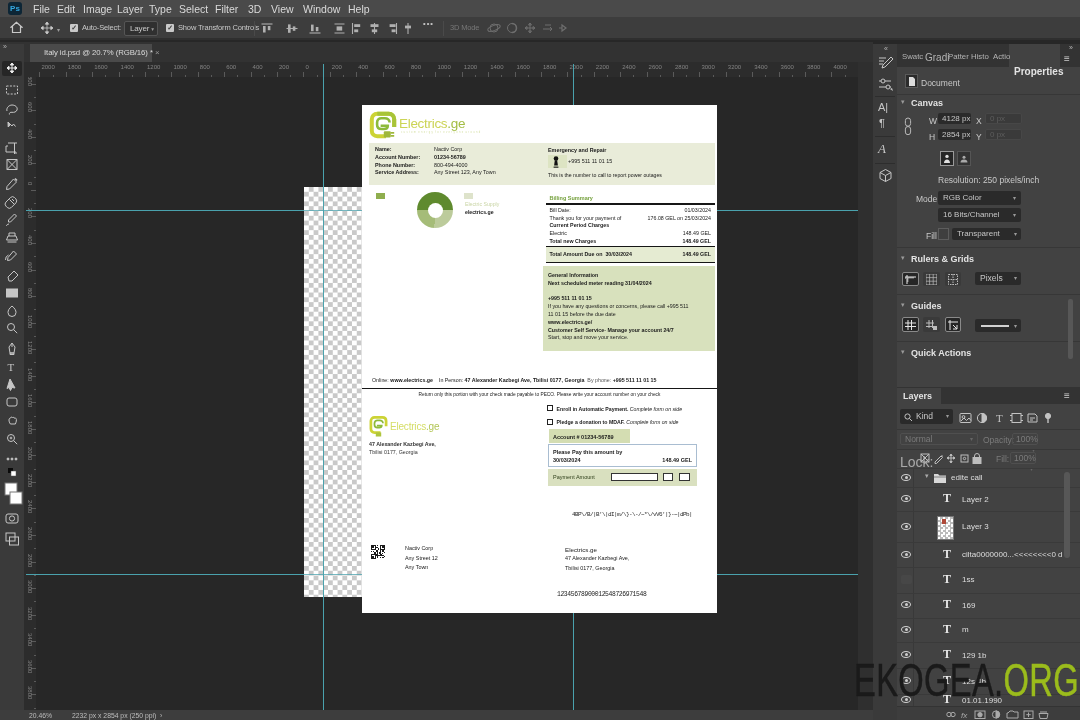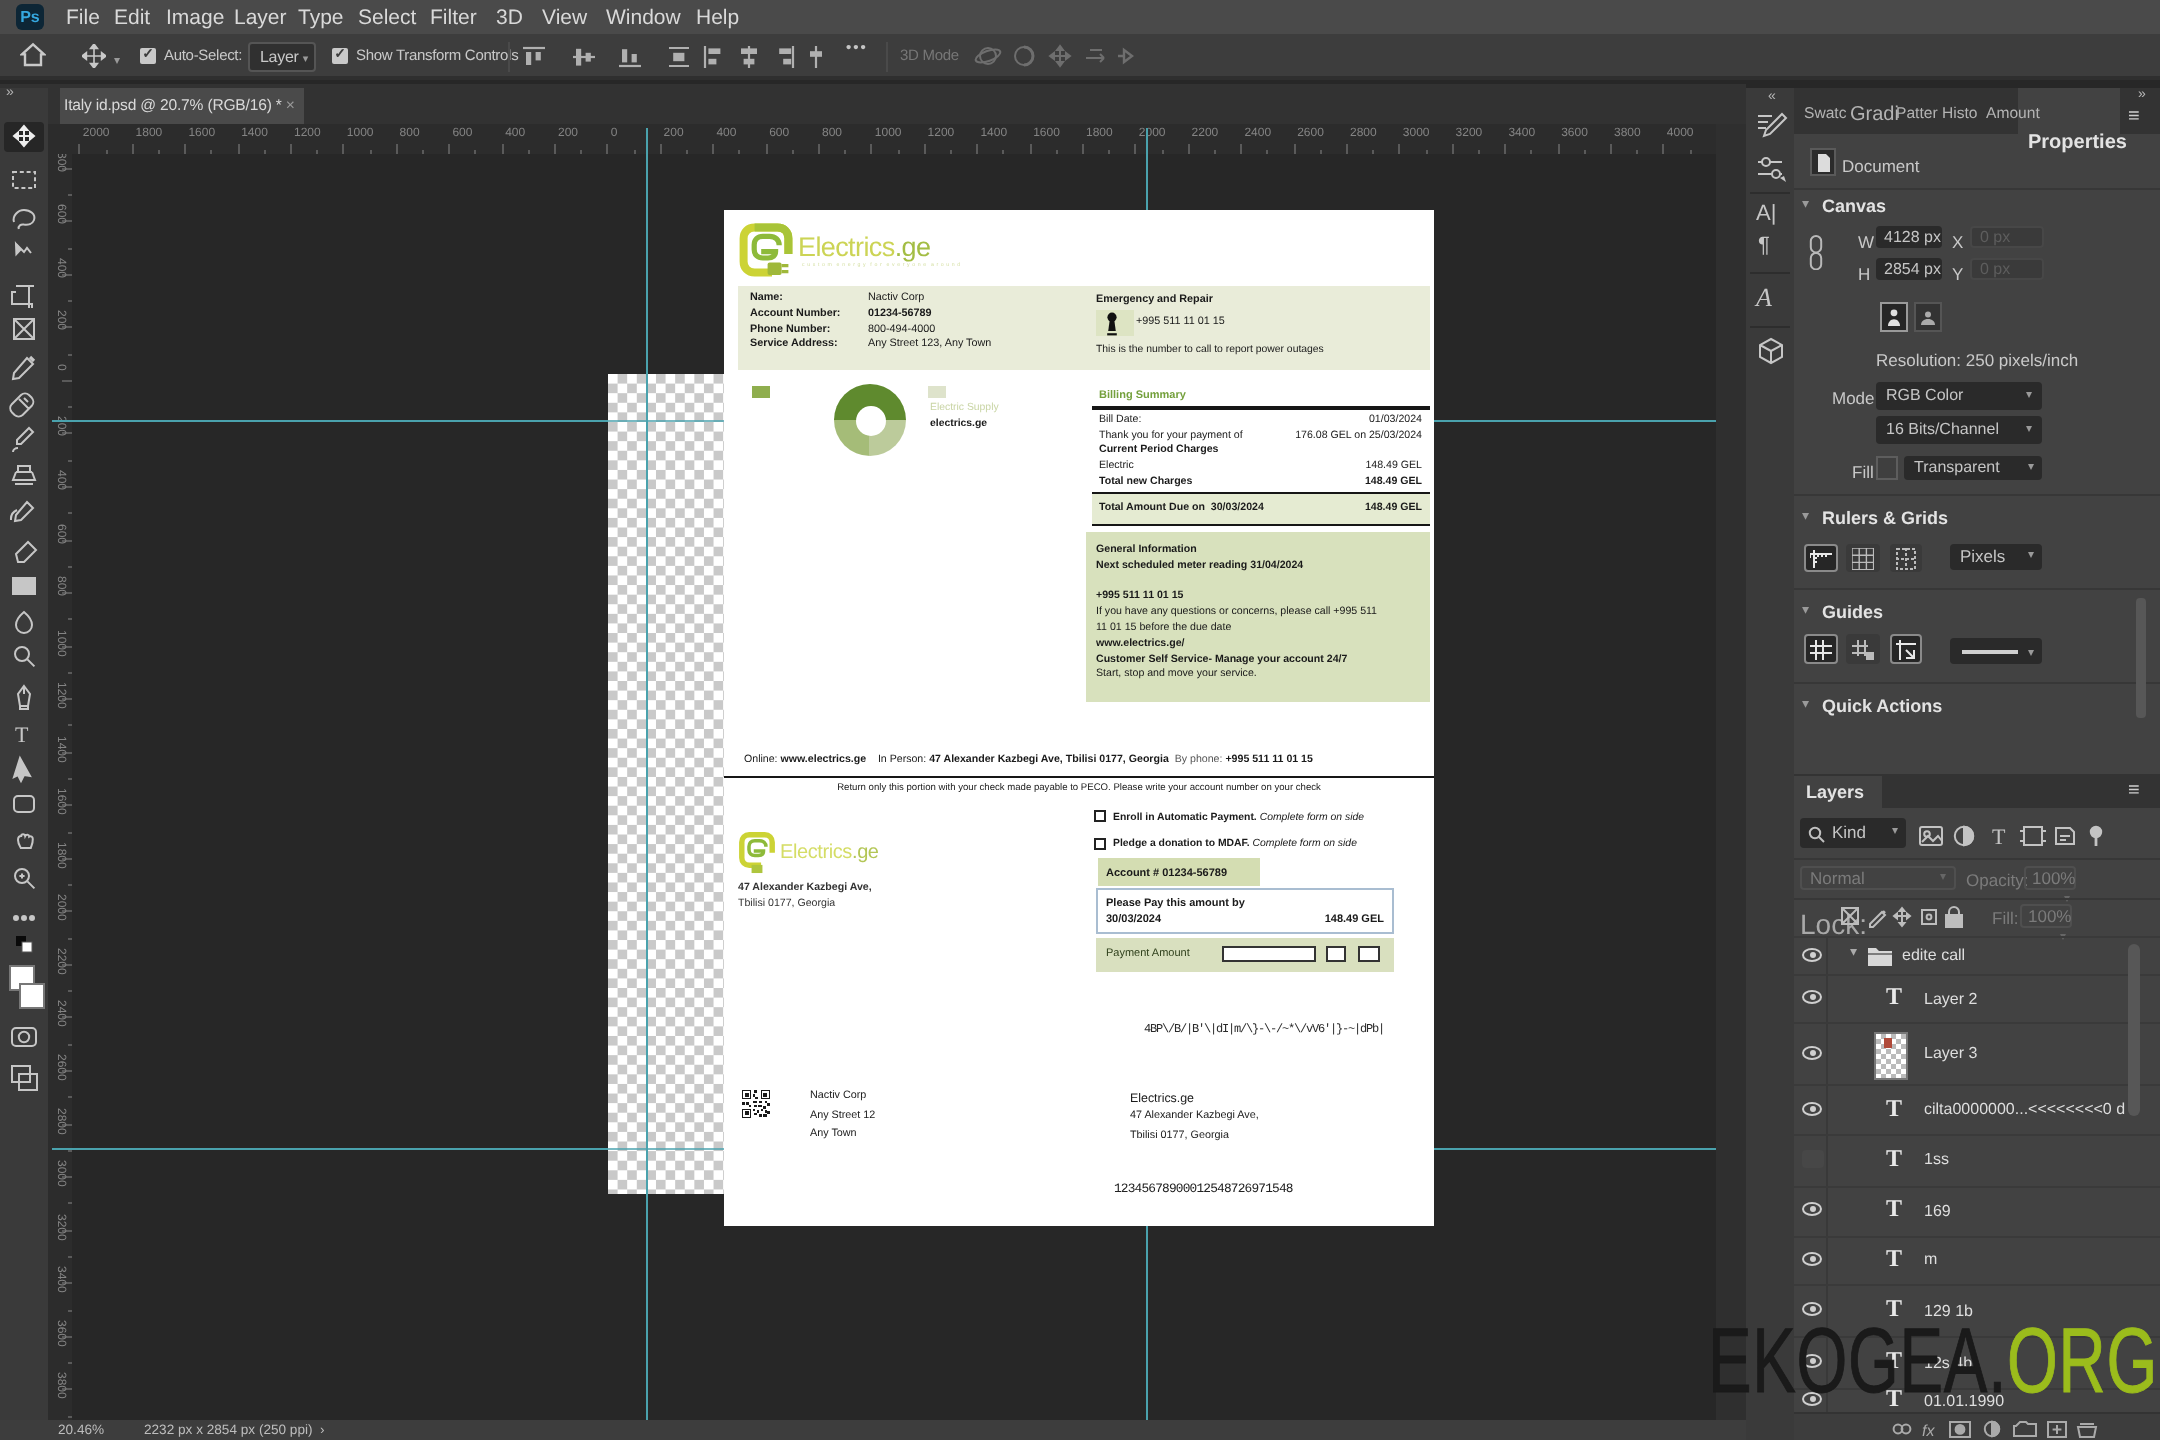--- a/index.html
+++ b/index.html
@@ -144,21 +144,21 @@
         <circle cx="25" cy="7" r="4.5"></circle>
           <path d="M25 2.5a4.5 4.5 0 0 1 0 9" stroke-width="1.5"></path>
         <path d="M43 2v10M38 7h10M43 2l-1.5 2h3zM43 12l-1.5-2h3zM38 7l2-1.5v3zM48 7l-2-1.5v3z"></path>
         <path d="M56 7h9M65 7l-2-2M65 7l-2 2M58 3l6 0" transform="translate(0,1)"></path>
         <path d="M75 4l4 3-4 3zM72 7h3" stroke-width="1.2"></path>
       </g>
     </svg>
   </div>
 
   <div class="abs" id="tabrow"></div>
-  <div class="abs" id="doctab"><span style="padding-left:2px">Italy id.psd @ 20.7% (RGB/16) *</span> <span style="color:#9a9a9a">×</span></div>
+  <div class="abs" id="doctab"><span style="padding-left:14px">Italy id.psd @ 20.7% (RGB/16) *</span> <span style="color:#9a9a9a">×</span></div>
   <div class="abs" style="left:3px;top:43px;color:#b0b0b0;font-size:7px;z-index:5">»</div>
 
   <div class="abs" id="toolbar">
     <div class="abs" style="left:2px;top:17px;width:20px;height:15px;background:#262626;border-radius:2px"></div>
     <svg class="abs" style="left:0;top:0" width="24" height="666" viewBox="0 44 24 666">
       <g stroke="#c6c6c6" fill="none" stroke-width="1">
         <path d="M12 63v10M7 68h10M12 63l-1.7 2h3.4zM12 73l-1.7-2h3.4zM7 68l2-1.7v3.4zM17 68l-2-1.7v3.4z" fill="#ededed" stroke="#ededed"></path>
         <rect x="6.5" y="86" width="11" height="8" stroke-dasharray="2 1.4"></rect>
         <path d="M7 111c-1-3 2-6 5-6s6 2 5 5c-.7 2-3 2.6-5 2.3-1.6-.3-3 .6-2.6 2.2"></path>
         <path d="M8 122l4 4 1.5-2 2 2.5"></path>
@@ -528,21 +528,21 @@
       </svg>
   </div>
 
   <div class="abs" id="props" style="left:897px;top:44px;width:183px;height:343px;background:#424242;overflow:hidden">
     <div class="abs" style="left:0;top:0;width:183px;height:23px;background:#333333"></div>
     <div class="abs" style="left:112px;top:0;width:51px;height:23px;background:#424242"></div>
     <span class="ptxt" style="left:5px;top:8px;color:#b3b3b3;font-size:7.8px">Swatc</span>
     <span class="ptxt" style="left:28px;top:8px;color:#b3b3b3;font-size:10px">Gradi</span>
     <span class="ptxt" style="left:51px;top:8px;color:#b3b3b3;font-size:7.8px">Patter</span>
     <span class="ptxt" style="left:74px;top:8px;color:#b3b3b3;font-size:7.8px">Histo</span>
-    <span class="ptxt" style="left:96px;top:8px;color:#b3b3b3;font-size:7.8px">Amount</span>
+    <span class="ptxt" style="left:96px;top:8px;color:#b3b3b3;font-size:7.8px">Actio</span>
     <span class="phead" style="left:117px;top:22px;font-size:10px">Properties</span>
     <span class="ptxt" style="left:167px;top:9px;color:#cccccc;font-size:10px">≡</span>
     <span class="ptxt" style="left:172px;top:0px;color:#b5b5b5;font-size:7px">»</span>
     <div class="abs" style="left:8px;top:30px;width:13px;height:14px;background:#2b2b2b;border:1px solid #5a5a5a"></div>
     <svg class="abs" style="left:11px;top:33px" width="8" height="9" viewBox="0 0 8 9">
         <path d="M1 0h4l2 2v7H1z" fill="#dcdcdc"></path>
       </svg>
     <span class="ptxt" style="left:24px;top:34px">Document</span>
     <div class="psep" style="left:0;top:50px"></div>
     <span class="ptxt" style="left:4px;top:54px;color:#9a9a9a;font-size:7px">▾</span>

